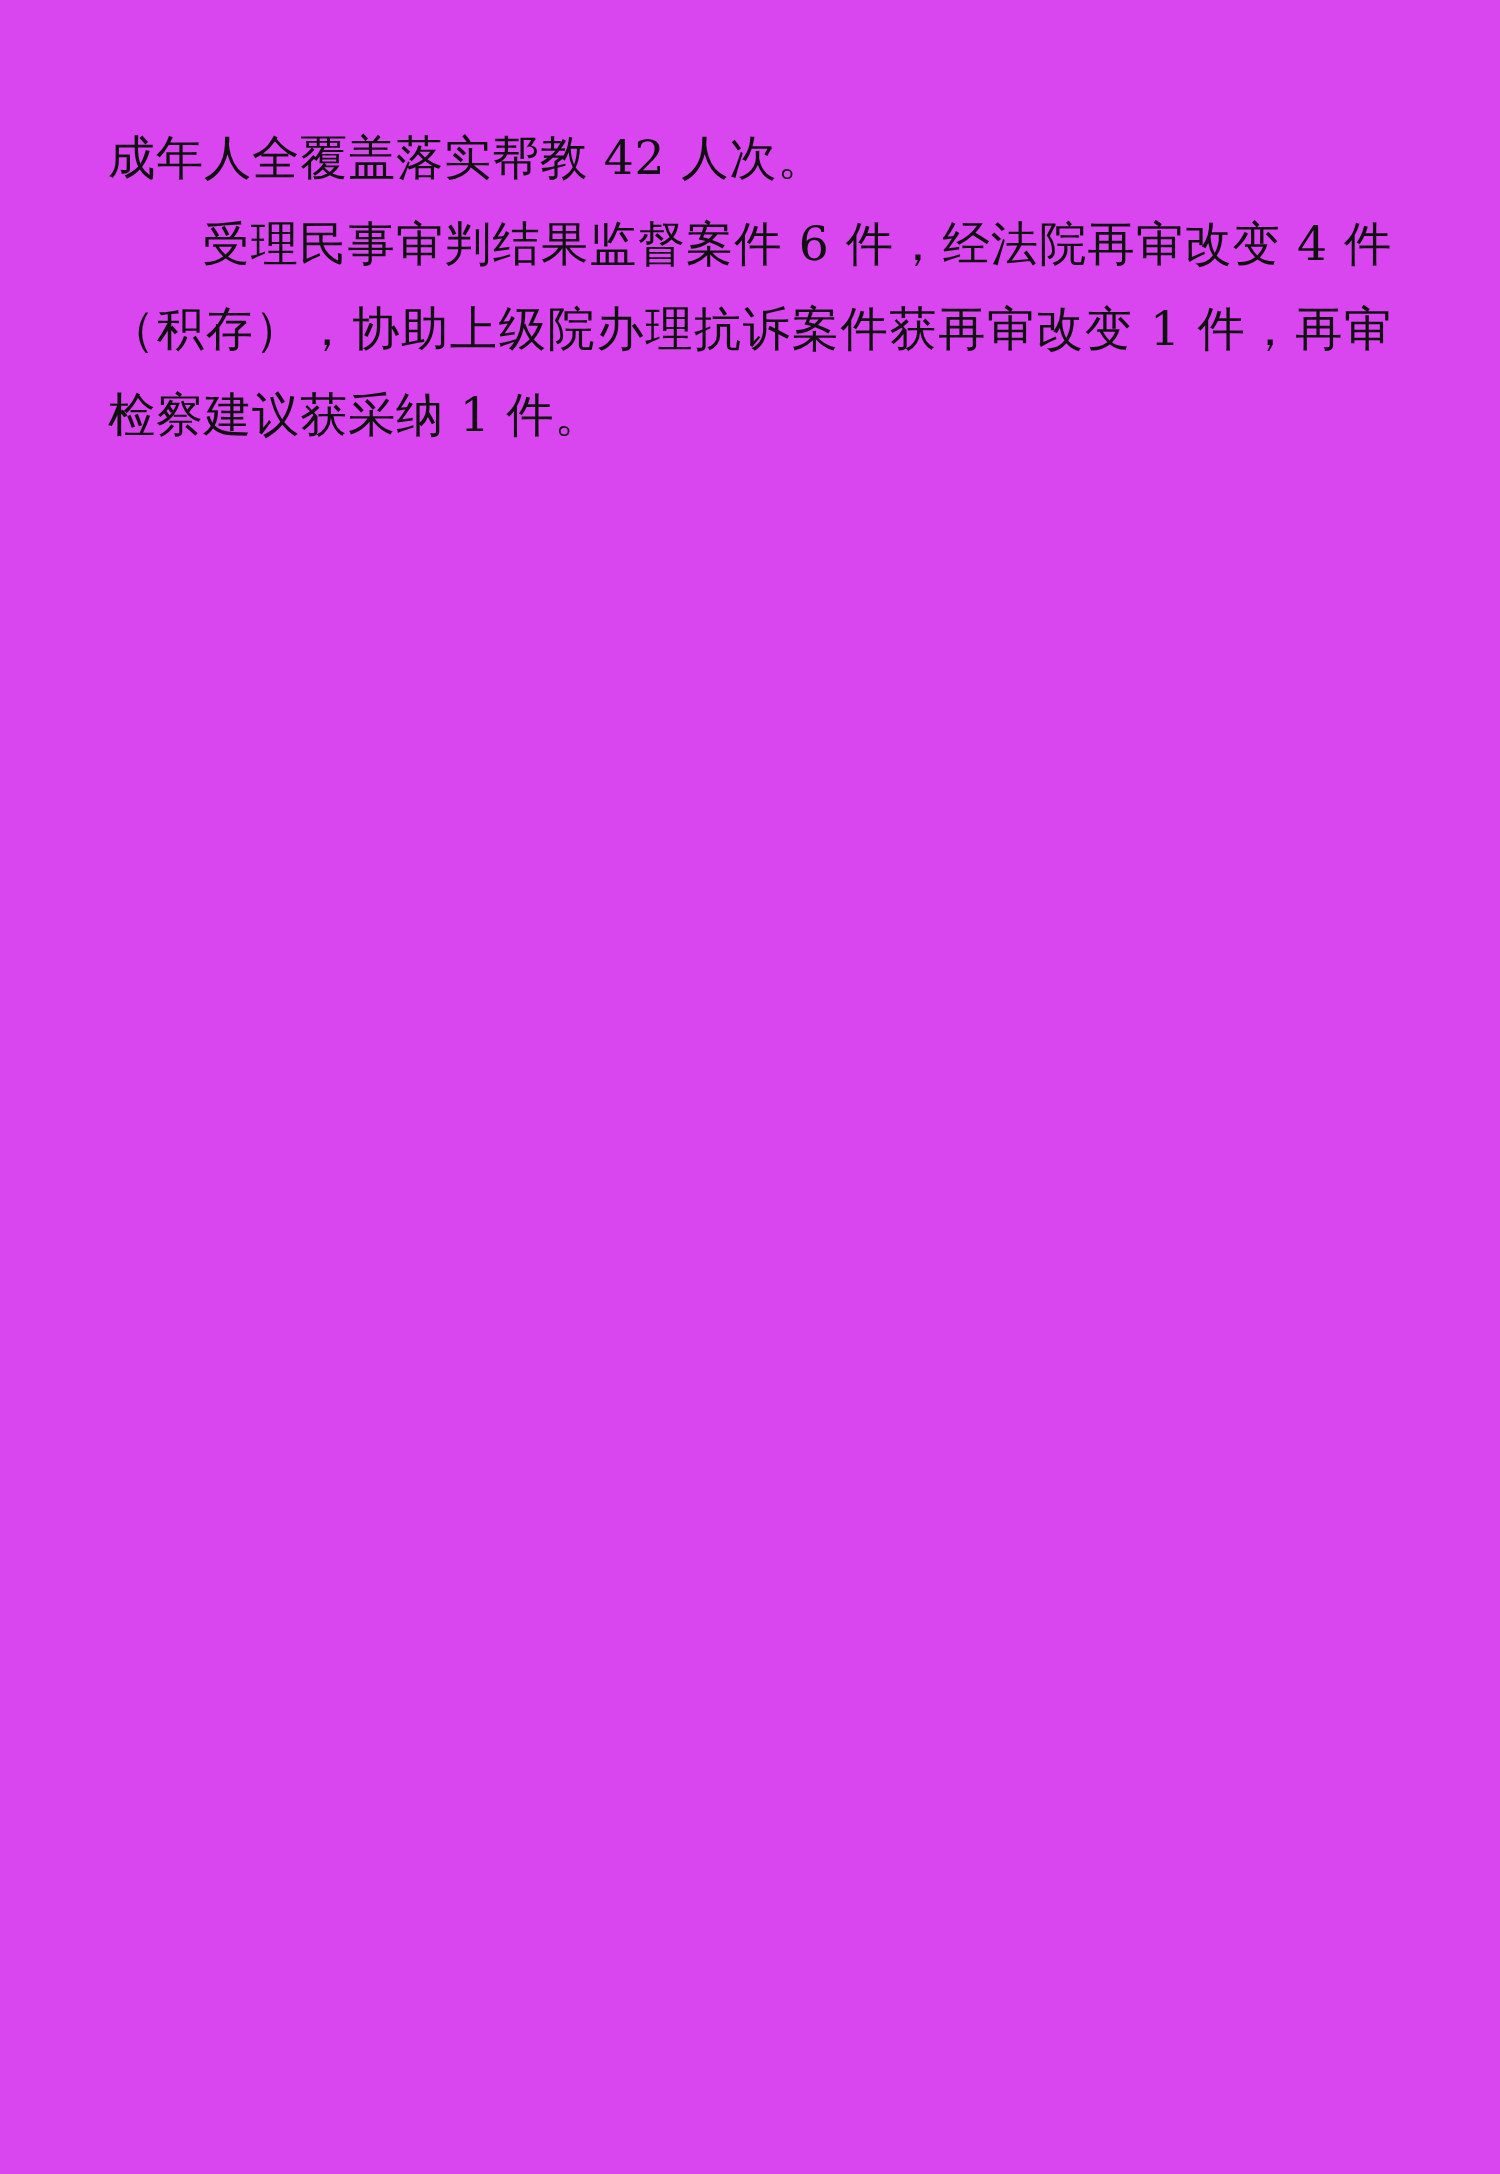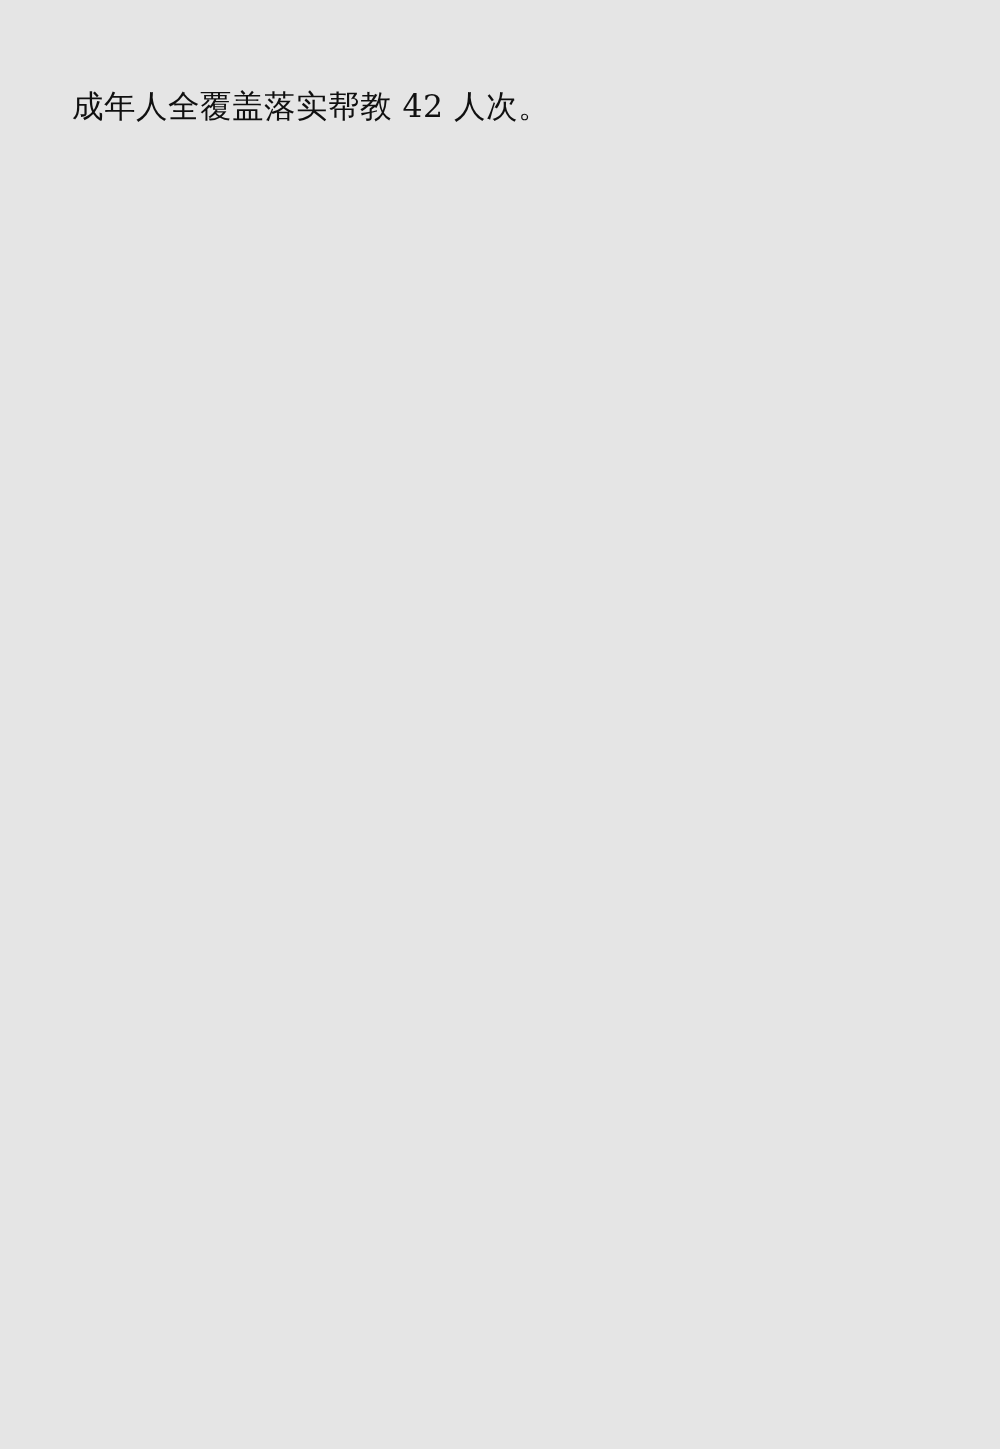--- a/index.html
+++ b/index.html
@@ -11,21 +11,21 @@
     width: 1000px;
     height: 1449px;
     font-family: "DejaVu Serif", "Liberation Serif", serif;
     color: #111111;
     overflow: hidden;
   }
   .page {
     position: relative;
     width: 1000px;
     height: 1449px;
-    background: #e5e5e5;
+    background: #d946ef;
     box-sizing: border-box;
     padding: 78px 72px 60px 72px;
   }
   .doc-body {
     width: 856px;
   }
   .para {
     font-size: 31.5px;
     line-height: 57px;
     letter-spacing: 0.5px;
@@ -41,14 +41,15 @@
   .para + .para {
     margin-top: 0;
   }
 </style>
 </head>
 <body>
 
 <div class="page">
   <div class="doc-body">
     <p class="para">成年人全覆盖落实帮教 42 人次。</p>
+    <p class="para indent">受理民事审判结果监督案件 6 件，经法院再审改变 4 件（积存），协助上级院办理抗诉案件获再审改变 1 件，再审检察建议获采纳 1 件。</p>
   </div>
 </div>
 
 </body></html>

